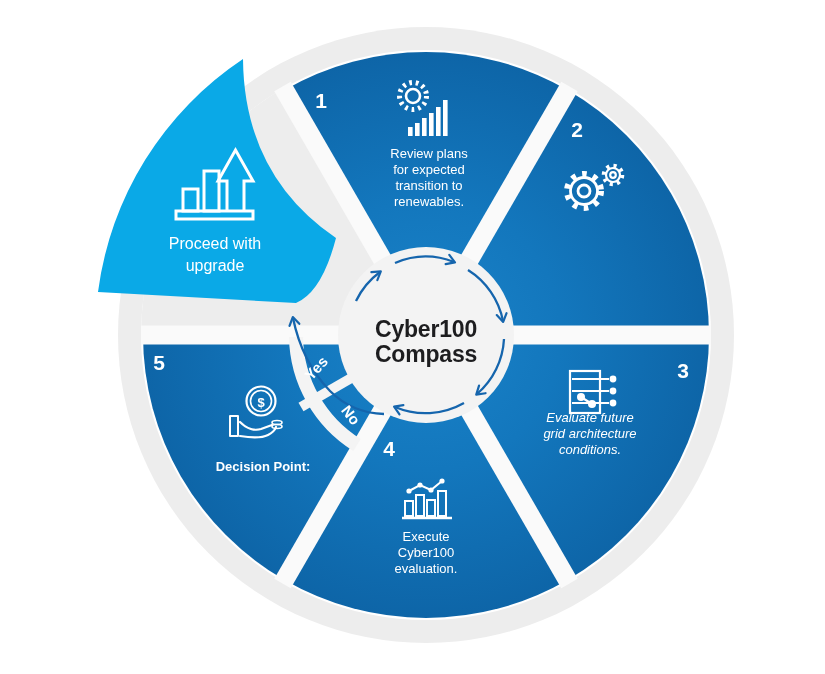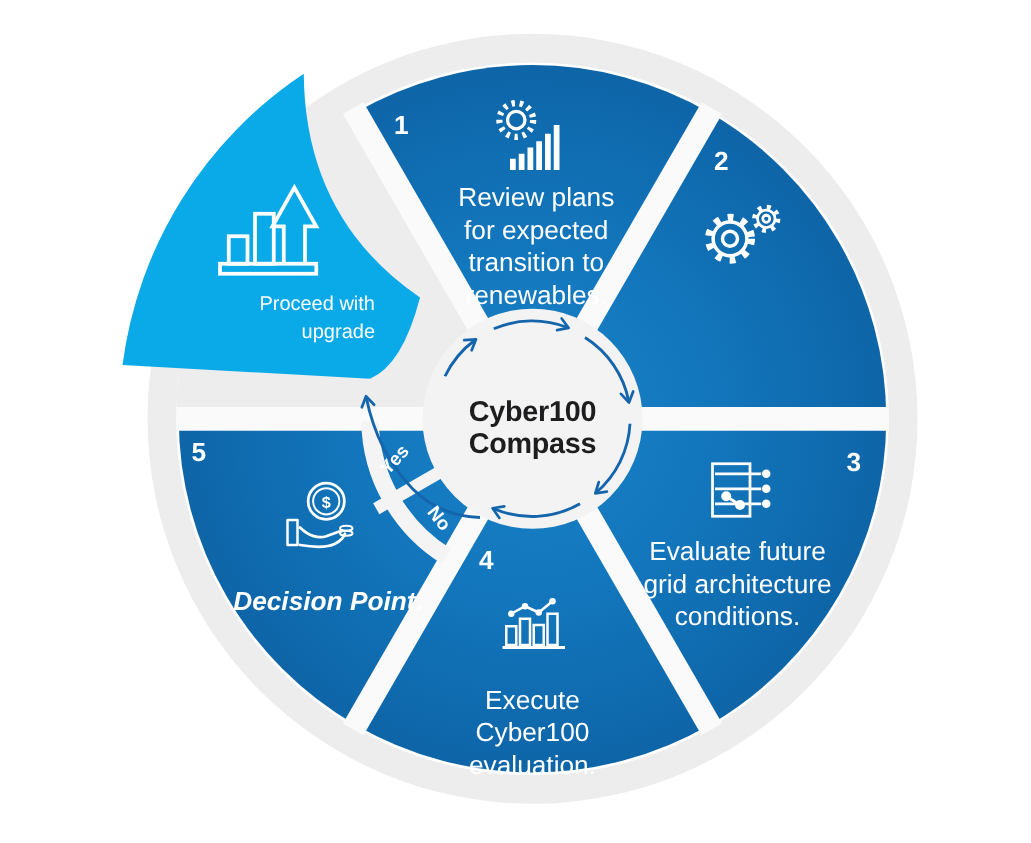--- a/index.html
+++ b/index.html
@@ -1,24 +1,24 @@
 <!DOCTYPE html>
 <html><head>
 <meta charset="utf-8">
 <title>Cyber100 Compass</title>
 <style>
   html,body{margin:0;padding:0;background:#fff;}
   #stage{position:relative;width:825px;height:674px;background:#ffffff;overflow:hidden;
          font-family:"Liberation Sans",sans-serif;}
   #stage svg{position:absolute;left:0;top:0;}
   .seg-label{position:absolute;transform:translateX(-50%);color:#fff;
-             font-size:21px;line-height:1.24;text-align:center;white-space:pre-line;}
-  .seg-label .bold-line{font-weight:bold;font-style:italic;}
+             font-size:13px;line-height:1.24;text-align:center;white-space:pre-line;}
+  .seg-label .bold-line{font-weight:bold;}
   .outcome-label{position:absolute;transform:translateX(-50%);color:#fff;
-             font-size:16px;line-height:1.4;text-align:right;white-space:pre-line;}
+             font-size:16px;line-height:1.4;text-align:center;white-space:pre-line;}
   .num{position:absolute;transform:translate(-50%,-50%);color:#fff;
        font-weight:bold;font-size:21px;}
   .hub-title{position:absolute;left:426px;top:342px;transform:translate(-50%,-50%);
        color:#1d1d1f;font-weight:bold;font-size:23px;line-height:25px;text-align:center;
        white-space:pre-line;letter-spacing:-0.2px;}
   .yn{position:absolute;color:#fff;font-size:15px;font-weight:600;}
   #yes-label{left:316px;top:368px;transform:translate(-50%,-50%) rotate(-48deg);}
   #no-label{left:351px;top:415px;transform:translate(-50%,-50%) rotate(52deg);}
 </style>
 </head>
@@ -152,24 +152,24 @@
 <div class="num" style="left:321px;top:101px;">1</div>
 <div class="num" style="left:577px;top:130px;">2</div>
 <div class="num" style="left:683px;top:371px;">3</div>
 <div class="num" style="left:389px;top:449px;">4</div>
 <div class="num" style="left:159px;top:363px;">5</div>
 
 <div class="seg-label" style="left:429px;top:146px;width:180px;">Review plans
 for expected
 transition to
 renewables.</div>
-<div class="seg-label" style="left:590px;top:429px;width:190px;">Evaluate future
+<div class="seg-label" style="left:590px;top:410px;width:190px;font-style:italic;">Evaluate future
 grid architecture
 conditions.</div>
-<div class="seg-label" style="left:426px;top:548px;width:180px;">Execute
+<div class="seg-label" style="left:426px;top:529px;width:180px;">Execute
 Cyber100
 evaluation.</div>
 <div class="seg-label" style="left:263px;top:443px;width:180px;">
   <div class="bold-line">Decision Point:</div>
 </div>
 
 <div class="outcome-label" style="left:215px;top:233px;width:170px;">Proceed with
 upgrade</div>
 
 <div class="hub-title">Cyber100

